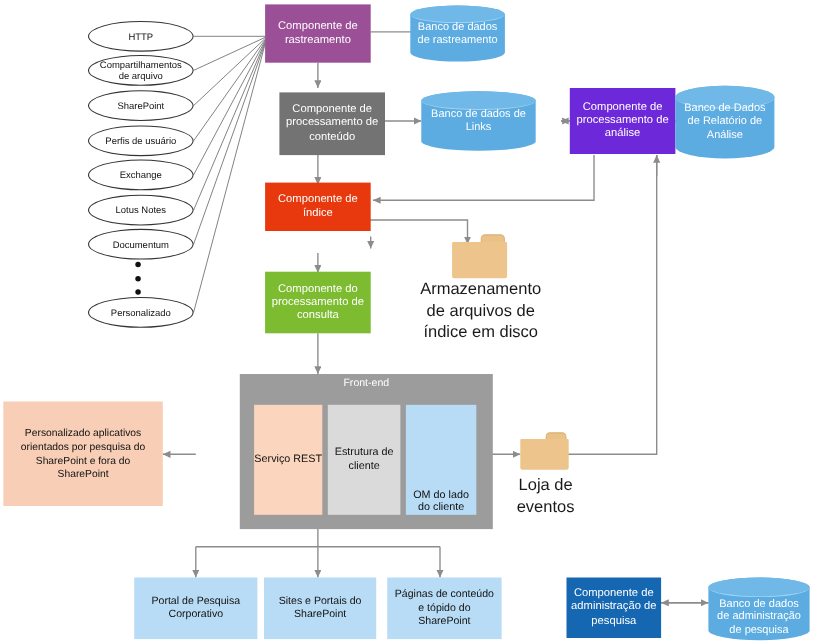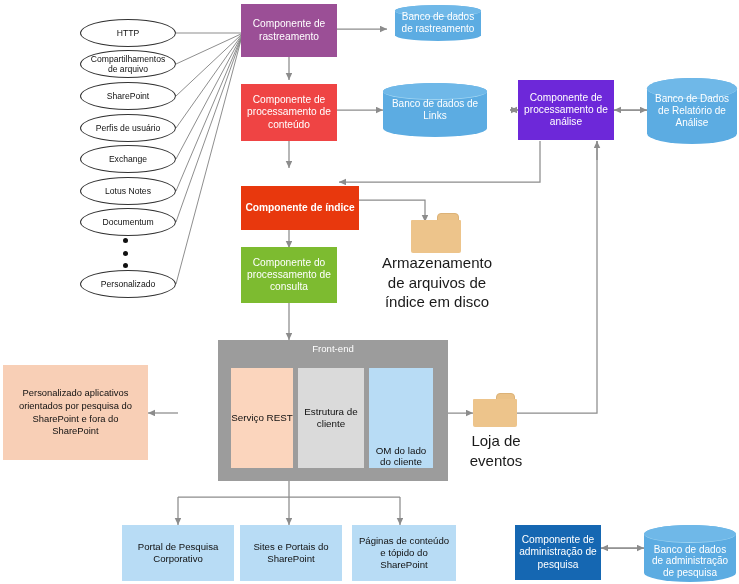--- a/index.html
+++ b/index.html
@@ -49,21 +49,21 @@
     width: 100%;
   }
   
   .comp {
     color: #ffffff;
     font-size: 10.2px;
     font-weight: 400;
     padding: 2px 4px;
   }
   .comp-crawl   { background: #9B4F96; }
-  .comp-content { background: #ef4444; }
+  .comp-content { background: #737373; margin-left: 13px; }
   .comp-index   { background: #E8380D; }
   .comp-query   { background: #7DBB30; }
   .comp-analysis{ background: #6d28d9; }
   .comp-admin   { background: #1567B2; align-items: center; }
   
   .db {
     color: #ffffff;
     font-size: 10px;
     background: #5CACE2;
     border-radius: 50% / 16%;
@@ -262,42 +262,42 @@
   <div class="node src" style="left:80px; top:270px; width:96px; height:28px;">
     <span class="src-inner">Personalizado</span>
   </div>
 
   <div class="node comp comp-crawl" style="left:241px; top:4px; width:96px; height:53px;">
     <span>Componente de rastreamento</span>
   </div>
   <div class="node comp comp-content" style="left:241px; top:84px; width:96px; height:57px;">
     <span>Componente de processamento de conteúdo</span>
   </div>
-  <div class="node comp comp-index" style="left:241px; top:186px; width:118px; height:44px;font-weight:bold;">
+  <div class="node comp comp-index" style="left:241px; top:166px; width:96px; height:44px;">
     <span>Componente de índice</span>
   </div>
   <div class="node comp comp-query" style="left:241px; top:247px; width:96px; height:56px;">
     <span>Componente do processamento de consulta</span>
   </div>
   <div class="node comp comp-analysis" style="left:518px; top:80px; width:96px; height:60px;">
     <span>Componente de processamento de análise</span>
   </div>
   <div class="node comp comp-admin" style="left:515px; top:525px; width:86px; height:55px;">
     <span>Componente de administração de pesquisa</span>
   </div>
 
-  <div class="db" style="left:395px; top:5px; width:86px; height:36px;">
+  <div class="db" style="left:373px; top:5px; width:86px; height:51px;">
     <span class="db-top"></span>
     <span class="db-label">Banco de dados de rastreamento</span>
   </div>
   <div class="db" style="left:383px; top:83px; width:104px; height:54px;">
     <span class="db-top"></span>
     <span class="db-label">Banco de dados de Links</span>
   </div>
-  <div class="db" style="left:647px; top:78px; width:90px; height:66px;">
+  <div class="db" style="left:614px; top:78px; width:90px; height:66px;">
     <span class="db-top"></span>
     <span class="db-label">Banco de Dados de Relatório de Análise</span>
   </div>
   <div class="db" style="left:644px; top:525px; width:92px; height:57px;align-items:flex-end;">
     <span class="db-top"></span>
     <span class="db-label">Banco de dados de administração de pesquisa</span>
   </div>
 
   <div class="folder" style="left:411px; top:213px; width:50px; height:40px;">
     <span class="folder-tab"></span>

